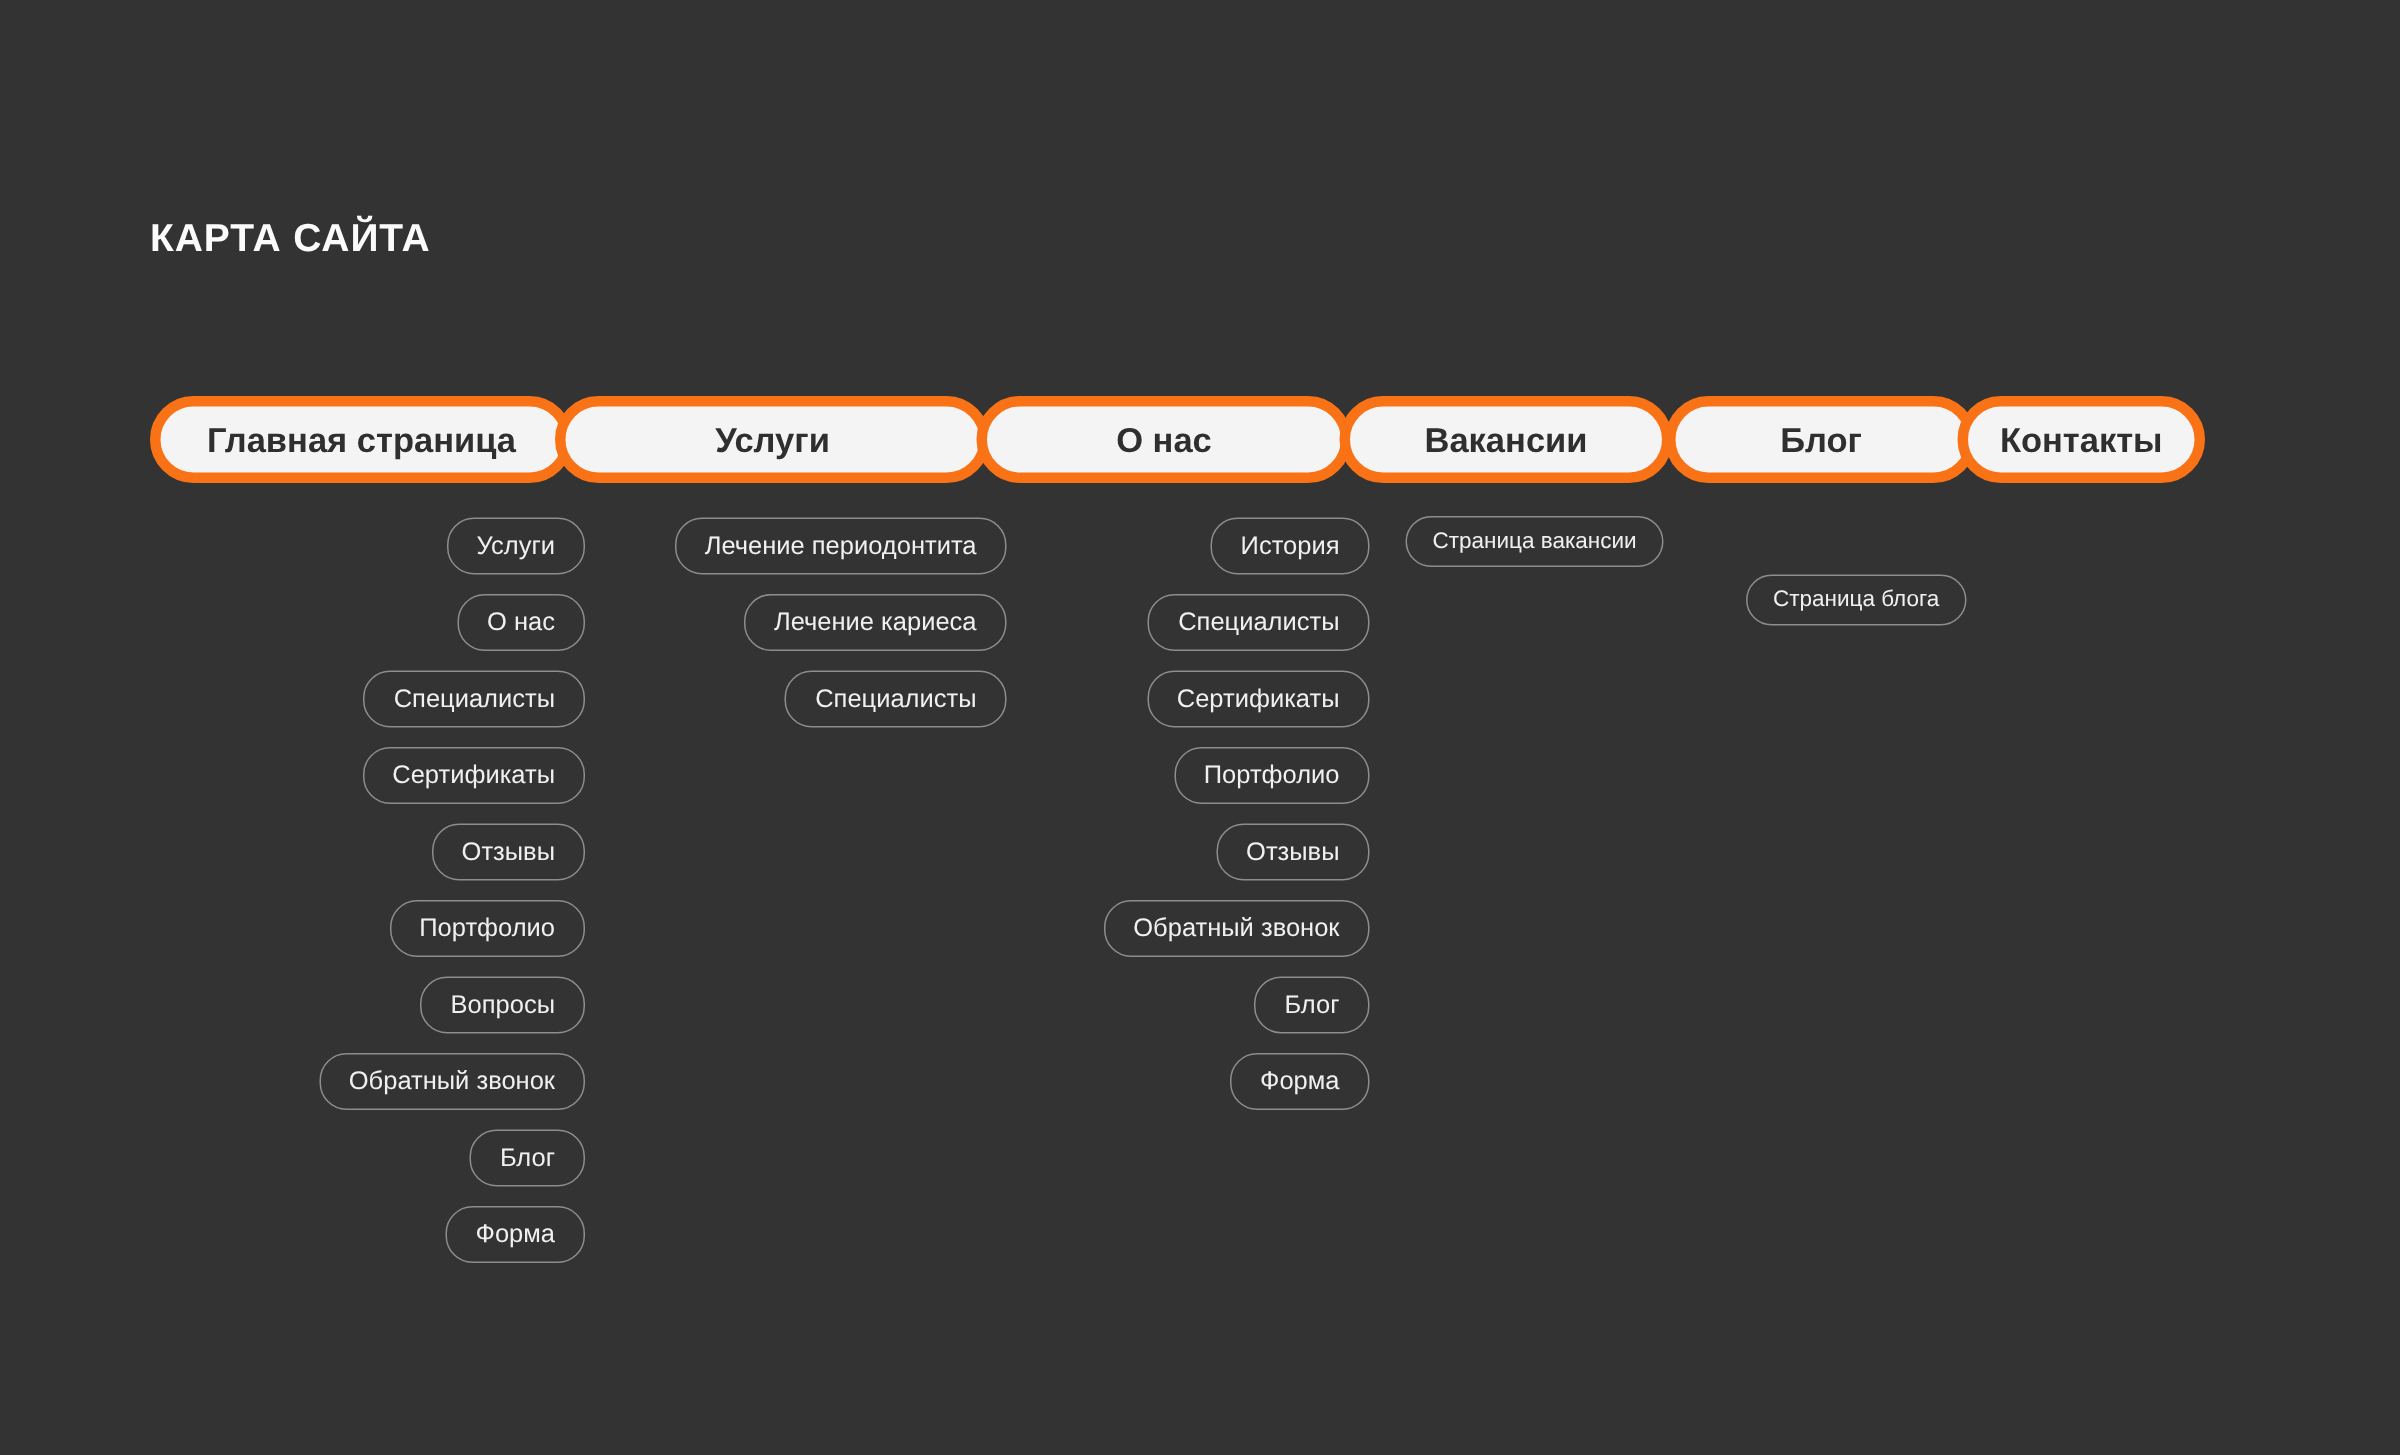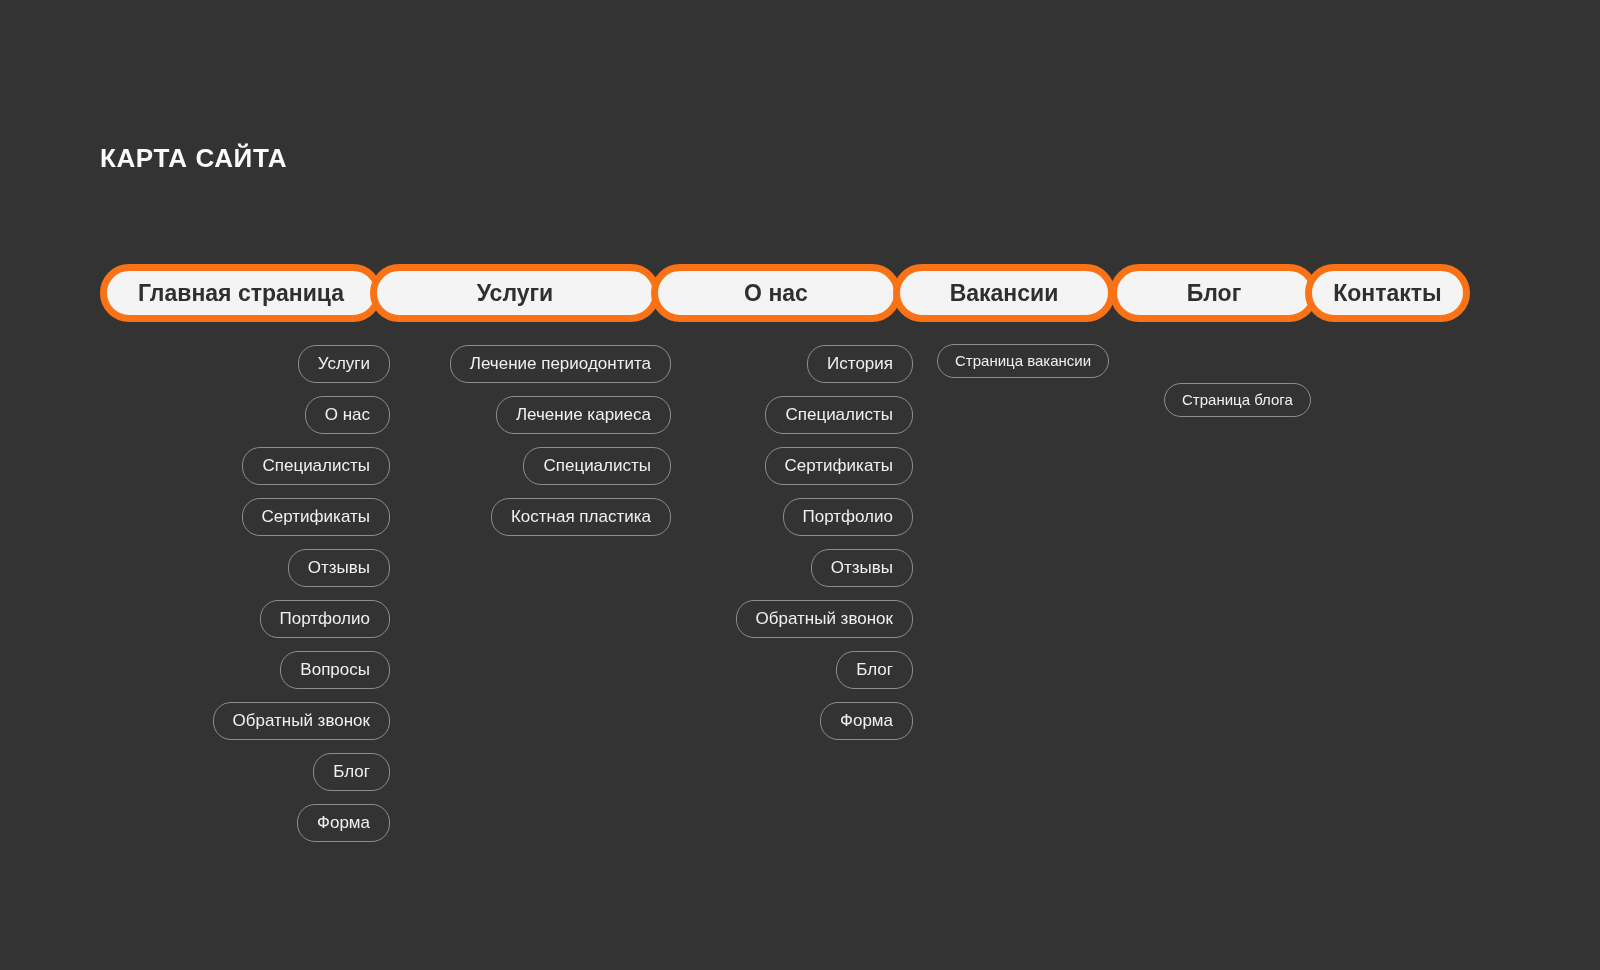--- a/index.html
+++ b/index.html
@@ -109,21 +109,20 @@
       <div class="sub-pill">Портфолио</div>
       <div class="sub-pill">Вопросы</div>
       <div class="sub-pill">Обратный звонок</div>
       <div class="sub-pill">Блог</div>
       <div class="sub-pill">Форма</div>
     </div>
     <div class="sub-col align-right" style="top: 345px; left: 410px; width: 261px;">
       <div class="sub-pill">Лечение периодонтита</div>
       <div class="sub-pill">Лечение кариеса</div>
       <div class="sub-pill">Специалисты</div>
-      <div class="sub-pill">Костная пластика</div>
     </div>
     <div class="sub-col align-right" style="top: 345px; left: 700px; width: 213px;">
       <div class="sub-pill">История</div>
       <div class="sub-pill">Специалисты</div>
       <div class="sub-pill">Сертификаты</div>
       <div class="sub-pill">Портфолио</div>
       <div class="sub-pill">Отзывы</div>
       <div class="sub-pill">Обратный звонок</div>
       <div class="sub-pill">Блог</div>
       <div class="sub-pill">Форма</div>

